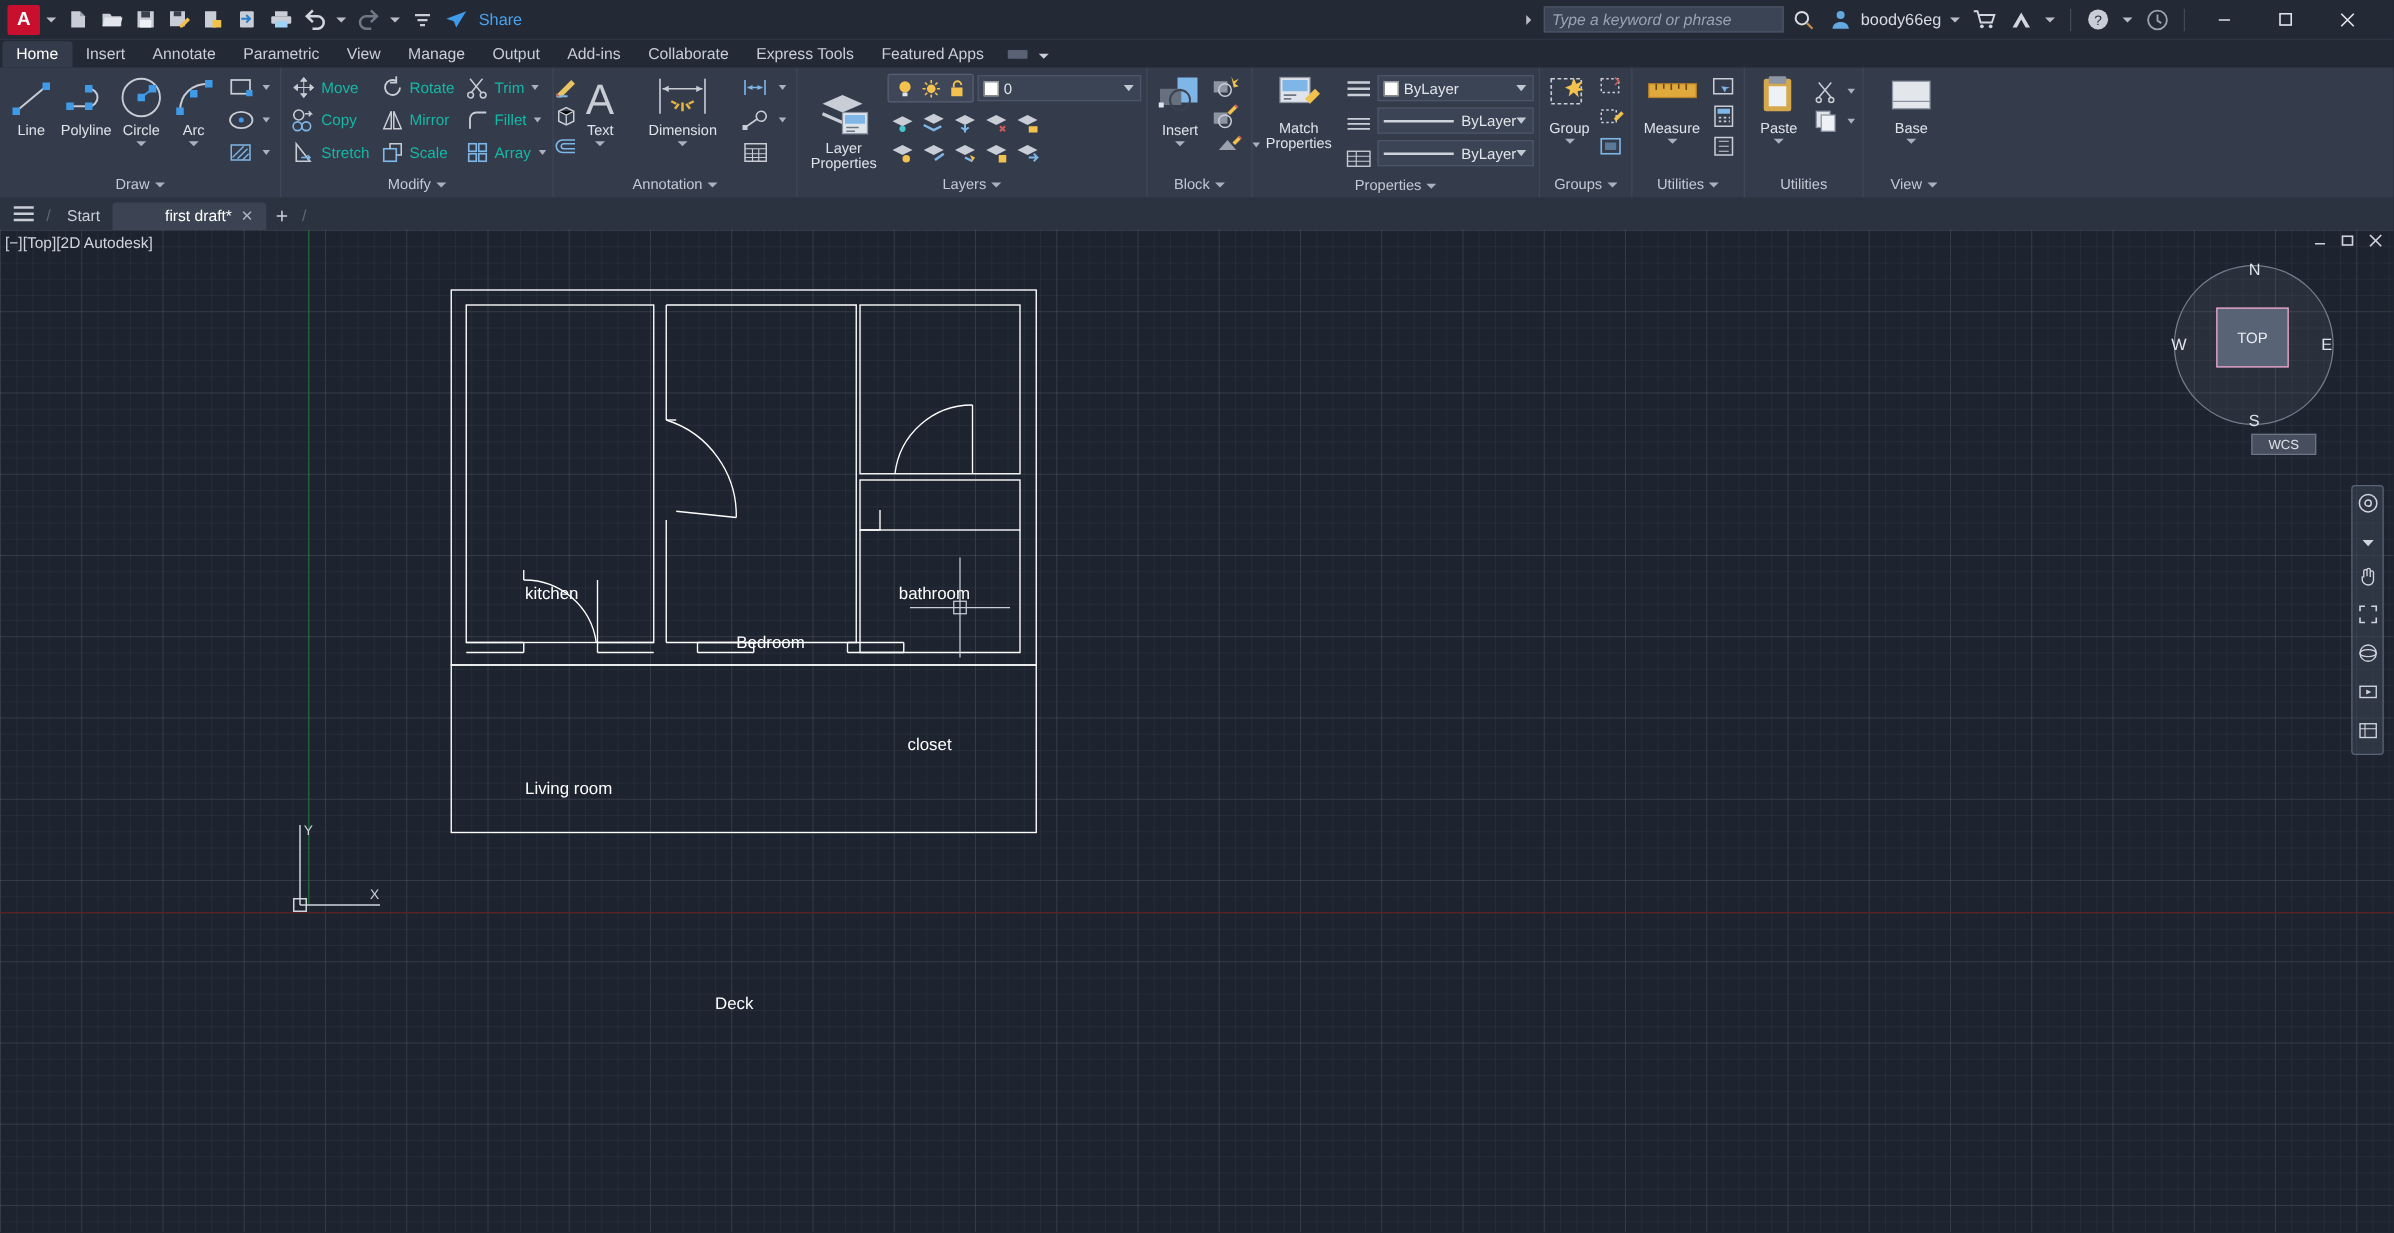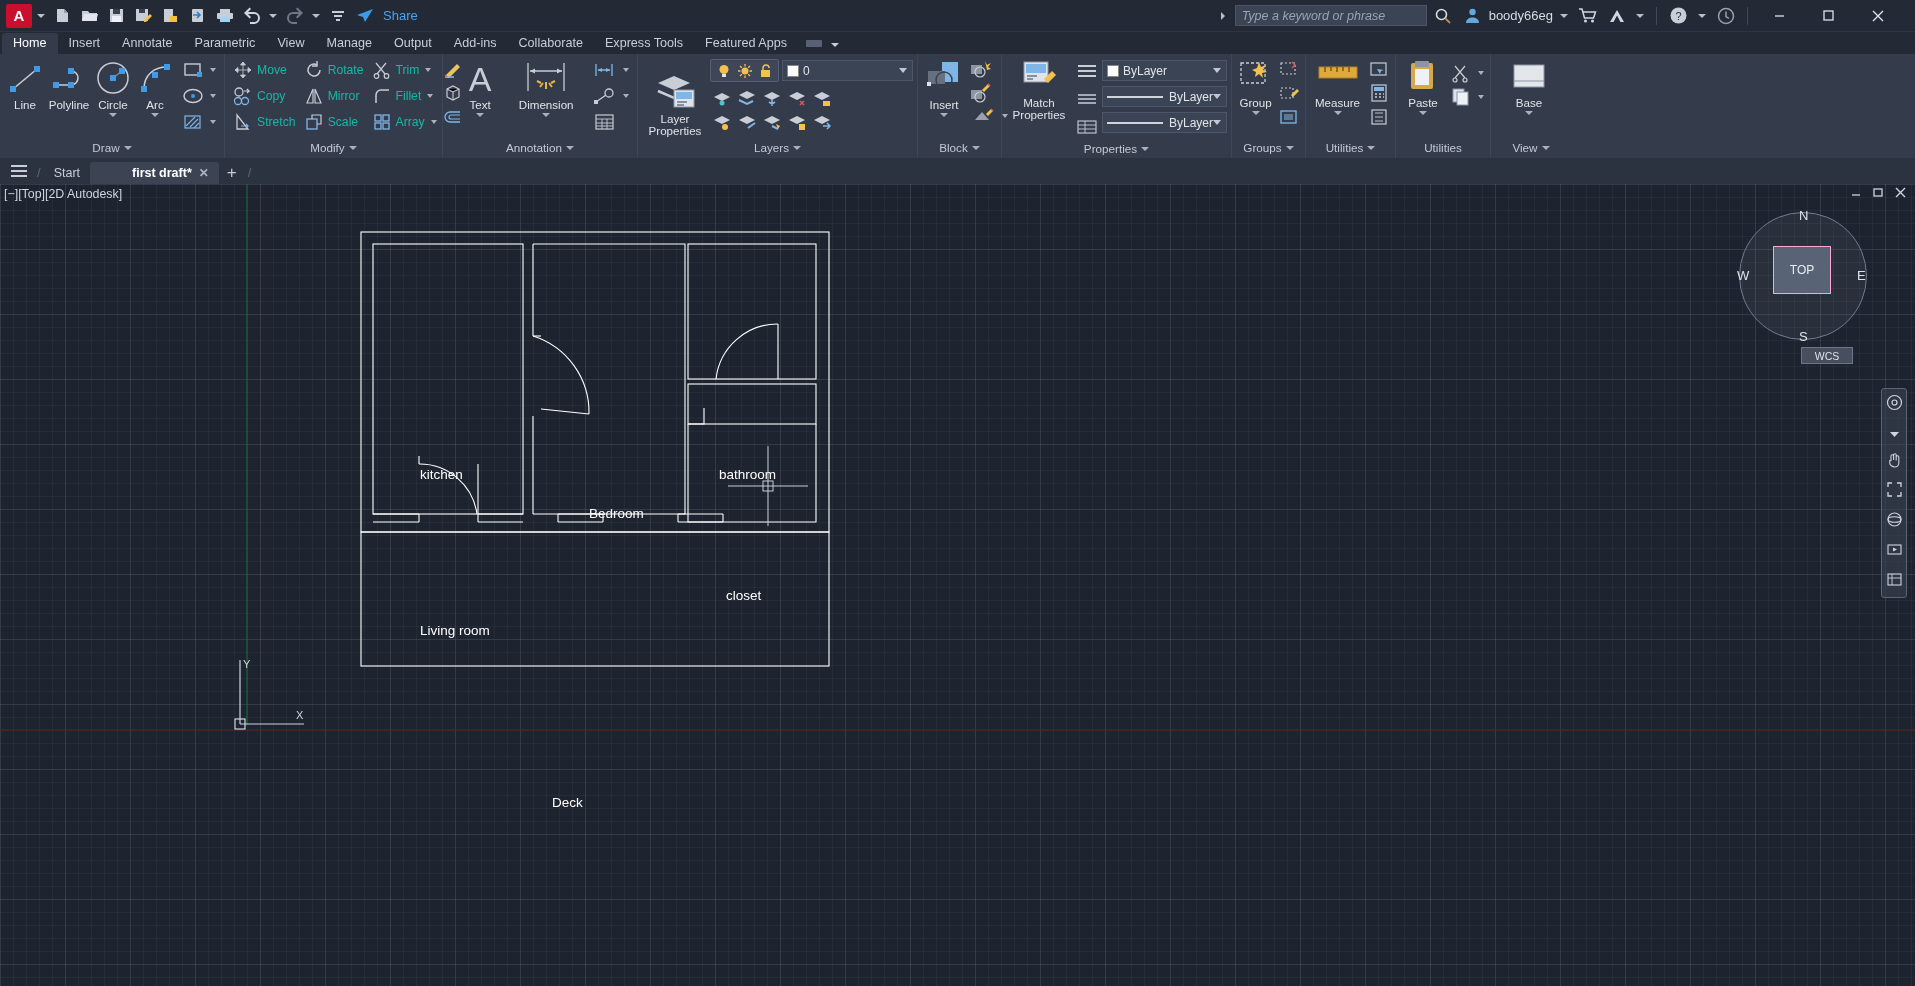--- a/index.html
+++ b/index.html
@@ -72,21 +72,21 @@
 
   
   .doctabs { height:26px; background:#2b3340; display:flex; align-items:flex-end; gap:0;
     padding-left:4px; }
   .burger { width:30px;height:26px; display:flex;flex-direction:column; gap:3px;
     align-items:center; justify-content:center; cursor:pointer; }
   .burger i { width:16px;height:2px; background:#c8cdd6; display:block; }
   .slash { color:#5d6676; font-size:13px; padding:0 3px 4px; }
   .dtab { height:22px; padding:0 10px; display:flex; align-items:center; gap:7px;
     font-size:12.5px; color:#c8cdd6; cursor:pointer; border-radius:3px 3px 0 0; }
-  .dtab.active { background:#3c4453; color:#fff; font-weight:bold;padding-left:42px; }
+  .dtab.active { background:#3c4453; color:#fff; font-weight:normal;padding-left:42px; }
   .dtab .x { font-size:12px; color:#aeb5c0; }
   .plus { width:26px;height:22px; display:flex;align-items:center;justify-content:center;
     font-size:17px; color:#c8cdd6; cursor:pointer; }
 
   
   .canvaswrap { position:relative; width:1915px; height:802px; background:#1d2430;
     overflow:hidden; }
   .grid { position:absolute; inset:0;
     background-image:
       linear-gradient(rgba(255,255,255,.035) 1px, transparent 1px),
@@ -945,21 +945,21 @@
       <text x="243" y="484" fill="#cfd4dd" font-size="11" font-family="Liberation Sans" stroke="none">Y</text>
       <text x="296" y="535" fill="#cfd4dd" font-size="11" font-family="Liberation Sans" stroke="none">X</text>
     </g>
   </svg>
 
   <div class="lbl-room" style="left:420px; top:283px">kitchen</div>
   <div class="lbl-room" style="left:589px; top:322px">Bedroom</div>
   <div class="lbl-room" style="left:719px; top:283px">bathroom</div>
   <div class="lbl-room" style="left:726px; top:404px">closet</div>
   <div class="lbl-room" style="left:420px; top:439px">Living room</div>
-  <div class="lbl-room" style="left:552px; top:611px">Deck</div>
+  <div class="lbl-room" style="left:572px; top:611px">Deck</div>
 
   <div class="viewcube">
     <div class="vcring"></div>
     <div class="vcface">TOP</div>
     <div class="vcl" style="left:60px; top:-4px">N</div>
     <div class="vcl" style="left:60px; top:117px">S</div>
     <div class="vcl" style="left:118px; top:56px">E</div>
     <div class="vcl" style="left:-2px; top:56px">W</div>
   </div>
   <div class="wcs">WCS</div>

